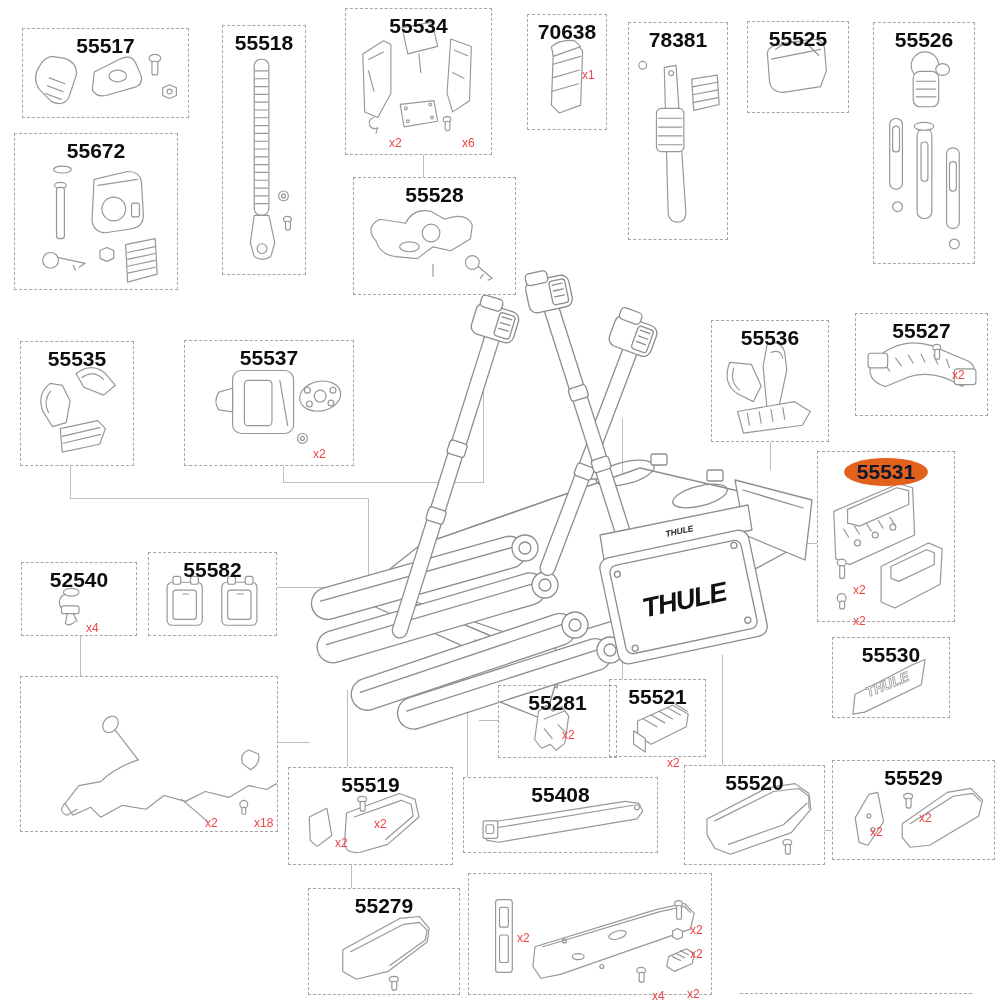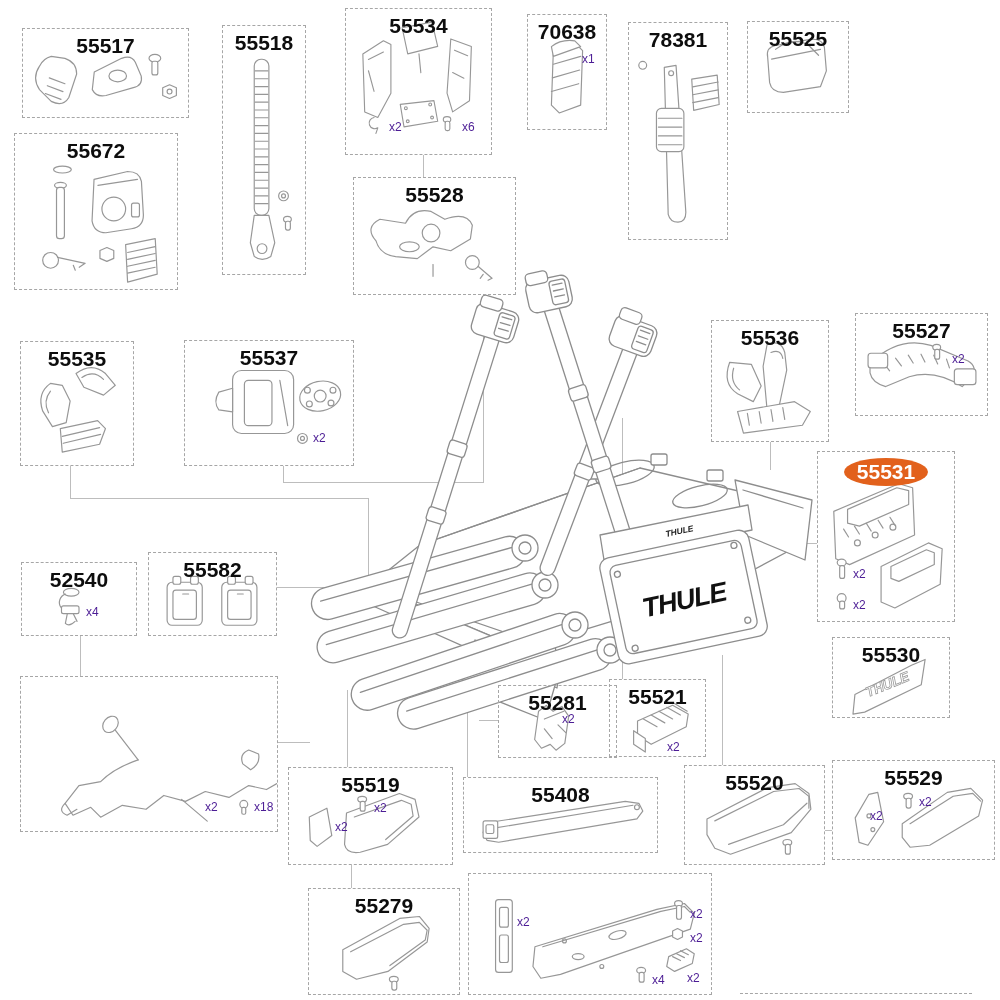--- a/index.html
+++ b/index.html
@@ -1,26 +1,26 @@
 <!DOCTYPE html>
 <html><head>
 <meta charset="utf-8">
 <style>
   html,body{margin:0;padding:0;background:#fff;}
   #canvas{position:relative;width:1000px;height:1000px;background:#fff;overflow:hidden;
           font-family:"Liberation Sans",sans-serif;}
   .pbox{position:absolute;border:1px dashed #a6a6a6;background:transparent;box-sizing:border-box;}
   .pnum{position:absolute;top:6px;left:0;right:0;text-align:center;
         font-weight:bold;font-size:21px;color:#0d0d0d;letter-spacing:0px;line-height:1;}
-  .pnum .hl{display:inline-block;background:#e2611c;border-radius:50%;padding:3px 13px 4px 13px;color:#ffffff;}
+  .pnum .hl{display:inline-block;background:#e2611c;border-radius:50%;padding:3px 13px 4px 13px;color:#0f172a;}
   .art{position:absolute;left:0;top:0;width:100%;height:100%;}
   .art path,.art rect,.art ellipse,.art circle,.art line,.art polyline,.art polygon{
         stroke:#979797;stroke-width:1.2;fill:#fff;stroke-linejoin:round;stroke-linecap:round;}
   .art .nf{fill:none;}
-  .qty{position:absolute;font-size:12px;color:#4c1d95;line-height:1;}
+  .qty{position:absolute;font-size:12px;color:#ef4444;line-height:1;margin-top:16px;}
   .conn{position:absolute;background:#bdbdbd;}
   .partial{position:absolute;border-top:1px dashed #a6a6a6;height:0;}
   #rack{position:absolute;left:295px;top:268px;width:525px;height:505px;}
   #rack path,#rack rect,#rack ellipse,#rack circle,#rack line,#rack polygon{
         stroke:#8d8d8d;stroke-width:1.3;fill:#fff;stroke-linejoin:round;stroke-linecap:round;}
   #rack .nf{fill:none;}
   #rack text{stroke:none;}
   .logo-big{font-family:"Liberation Sans",sans-serif;font-weight:bold;font-style:italic;
             font-size:27px;fill:#111;letter-spacing:-1px;}
   .logo-small{font-family:"Liberation Sans",sans-serif;font-weight:bold;font-style:italic;
@@ -271,20 +271,40 @@
 
   <div class="pbox" style="left:747px;top:21px;width:102px;height:92px">
     <svg class="art" viewBox="0 0 102 92">
       <path d="M20,36 q-2,-10 8,-12 l34,-6 q14,-2 16,8 l2,24 -6,16 -38,6 q-12,0 -14,-10 z"></path>
       <path class="nf" d="M28,28 q18,-14 34,-4 l10,10"></path>
       <path class="nf" d="M24,38 l50,-10"></path>
     </svg>
     <div class="pnum">55525</div>
   </div>
 
+  <div class="pbox" style="left:873px;top:22px;width:102px;height:242px">
+    <svg class="art" viewBox="0 0 102 242">
+      <circle class="nf" cx="52" cy="42" r="14"></circle>
+      <rect x="40" y="48" width="26" height="36" rx="7"></rect>
+      <ellipse cx="70" cy="46" rx="7" ry="6"></ellipse>
+      <path class="nf" d="M43,58 h20 M43,66 h20 M43,74 h20"></path>
+      <rect x="16" y="96" width="13" height="72" rx="6"></rect>
+        <rect class="nf" x="19" y="104" width="7" height="26" rx="3"></rect>
+      <rect x="44" y="106" width="15" height="92" rx="7"></rect>
+        <ellipse cx="51" cy="104" rx="10" ry="4"></ellipse>
+        <rect class="nf" x="48" y="120" width="7" height="40" rx="3"></rect>
+      <rect x="74" y="126" width="13" height="82" rx="6"></rect>
+        <rect class="nf" x="77" y="140" width="7" height="30" rx="3"></rect>
+      <g>
+          <circle cx="24" cy="186" r="5"></circle>
+        </g>
+      <circle class="nf" cx="82" cy="224" r="5"></circle>
+    </svg>
+    <div class="pnum">55526</div>
+  </div>
 
   <div class="pbox" style="left:353px;top:177px;width:163px;height:118px">
     <svg class="art" viewBox="0 0 163 118">
       <path d="M22,64 q-12,-14 4,-22 l26,4 q8,-16 26,-12 l14,8 q22,-8 28,6 l-2,14 -20,12 -18,-4 -16,12 -22,-2 q-16,-2 -20,-16 z"></path>
       <circle class="nf" cx="78" cy="56" r="9"></circle>
       <ellipse class="nf" cx="56" cy="70" rx="10" ry="5"></ellipse>
       <line class="nf" x1="80" y1="88" x2="80" y2="100"></line>
       <g>
           <circle cx="120" cy="86" r="7"></circle>
           <path class="nf" d="M126,90 l14,12 m-4,2 l4,-2 m-9,-4 l-3,4"></path>

